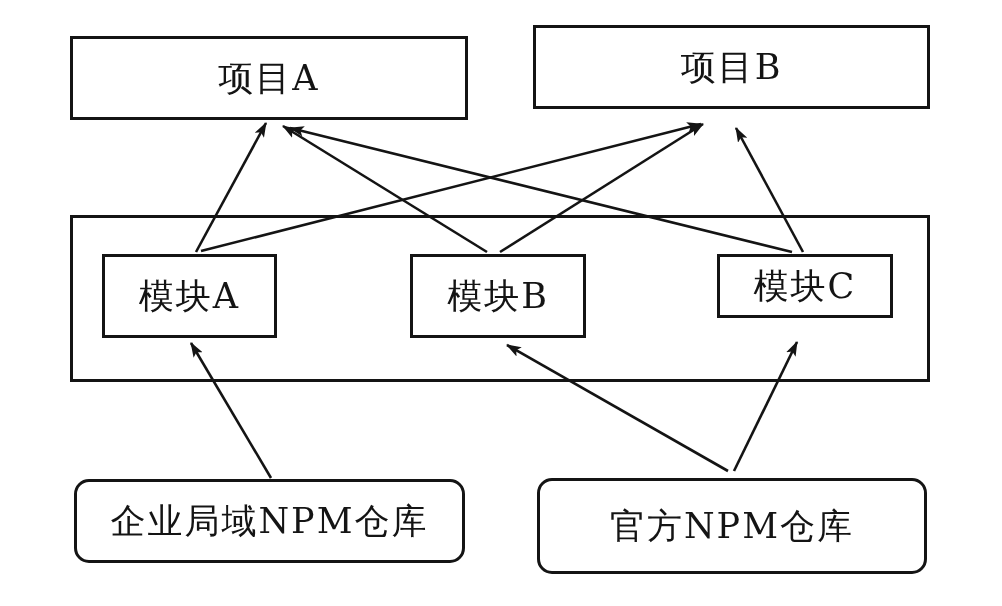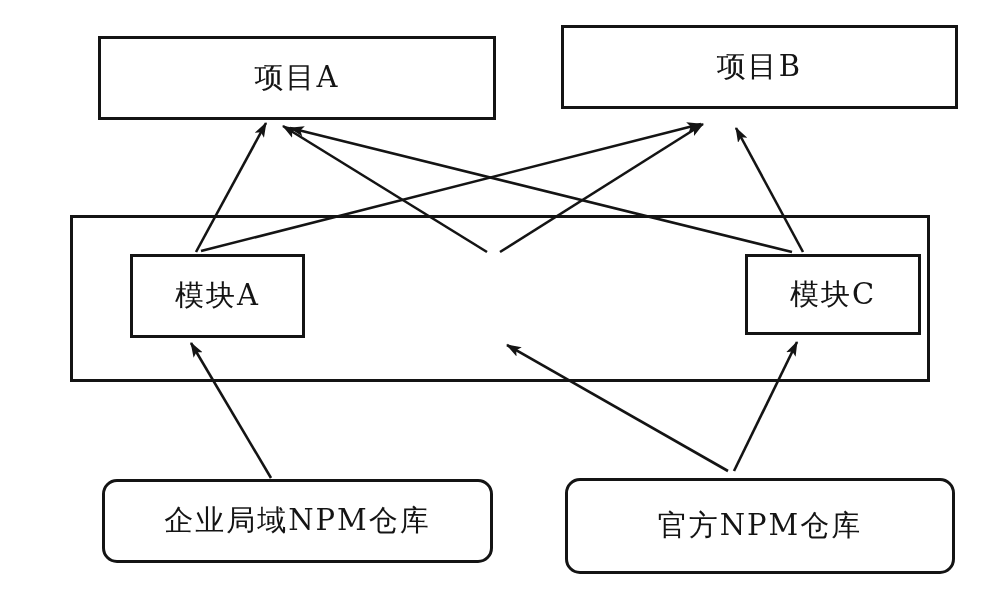--- a/index.html
+++ b/index.html
@@ -17,24 +17,23 @@
   }
   .node {
     position: absolute;
     box-sizing: border-box;
     border: 3px solid #141414;
     background: transparent;
     display: flex;
     align-items: center;
     justify-content: center;
     color: #141414;
-    font-size: 29px;
+    font-size: 35px;
     letter-spacing: 2px;
     z-index: 1;
-    margin-left: 28px;
   }
   .node.rounded {
     border-radius: 15px;
   }
   .container-frame {
     position: absolute;
     box-sizing: border-box;
     border: 3px solid #141414;
     background: transparent;
     z-index: 0;
@@ -58,21 +57,21 @@
     text-shadow: 2px 2px 0 #ffffff;
     opacity: 0.92;
     white-space: nowrap;
   }
   
   #project-a      { left: 70px;  top: 36px;  width: 398px; height: 84px; }
   #project-b      { left: 533px; top: 25px;  width: 397px; height: 84px; }
   #modules-frame  { left: 70px;  top: 215px; width: 860px; height: 167px; }
   #module-a       { left: 102px; top: 254px; width: 175px; height: 84px; }
   #module-b       { left: 410px; top: 254px; width: 176px; height: 84px; }
-  #module-c       { left: 717px; top: 254px; width: 176px; height: 81px; }
+  #module-c       { left: 717px; top: 254px; width: 176px; height: 64px; }
   #repo-enterprise{ left: 74px;  top: 479px; width: 391px; height: 84px; }
   #repo-official  { left: 537px; top: 478px; width: 390px; height: 96px; text-align: center; }
 </style>
 </head>
 <body>
 
 <div class="stage">
 
   <div class="node" id="project-a">
     <span>项目A</span>
@@ -81,20 +80,23 @@
   <div class="node" id="project-b">
     <span>项目B</span>
   </div>
 
   <div class="container-frame" id="modules-frame"></div>
 
   <div class="node" id="module-a">
     <span>模块A</span>
   </div>
 
+  <div class="node" id="module-b">
+    <span>模块B</span>
+  </div>
 
   <div class="node" id="module-c">
     <span>模块C</span>
   </div>
 
   <div class="node rounded" id="repo-enterprise">
     <span>企业局域NPM仓库</span>
   </div>
 
   <div class="node rounded" id="repo-official">

